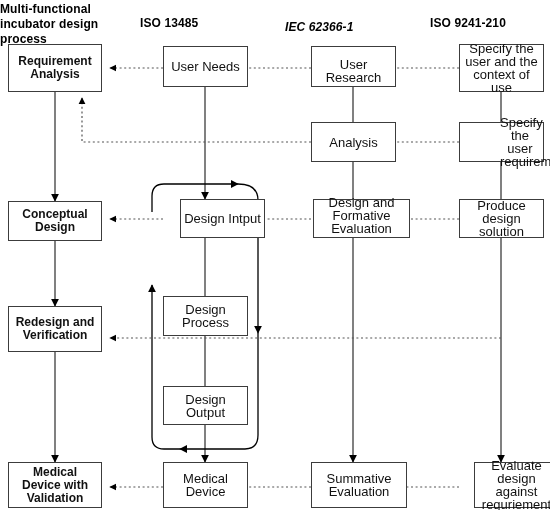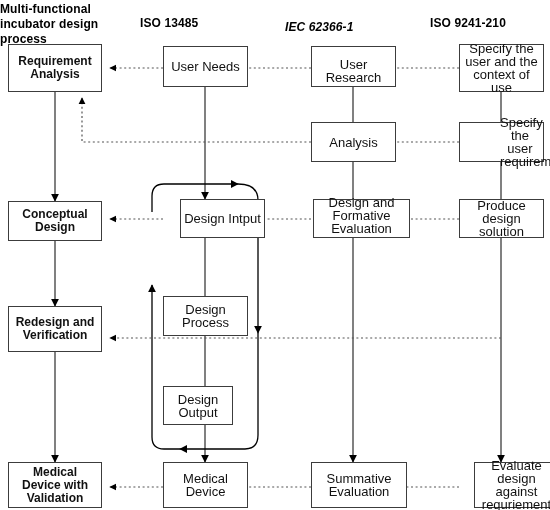--- a/index.html
+++ b/index.html
@@ -125,21 +125,21 @@
 
 <div class="node" style="left:163px;top:46px;width:85px;height:41px;">
   <span class="t">User Needs</span>
 </div>
 <div class="node" style="left:163px;top:199px;width:85px;height:39px;margin-left:17px;">
   <span class="t">Design Intput</span>
 </div>
 <div class="node" style="left:163px;top:296px;width:85px;height:40px;">
   <span class="t">Design Process</span>
 </div>
-<div class="node" style="left:163px;top:386px;width:70px;height:39px;">
+<div class="node" style="left:163px;top:386px;width:85px;height:39px;">
   <span class="t">Design Output</span>
 </div>
 <div class="node" style="left:163px;top:462px;width:85px;height:46px;">
   <span class="t">Medical Device</span>
 </div>
 
 <div class="node" style="left:311px;top:46px;width:85px;height:41px;align-items:flex-end;">
   <span class="t">User Research</span>
 </div>
 <div class="node" style="left:311px;top:122px;width:85px;height:40px;">

